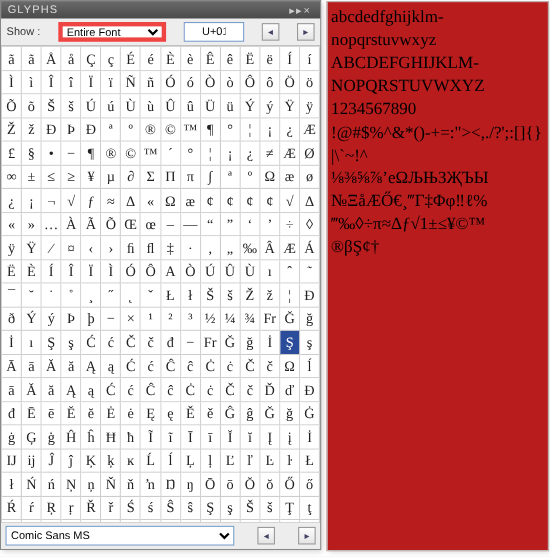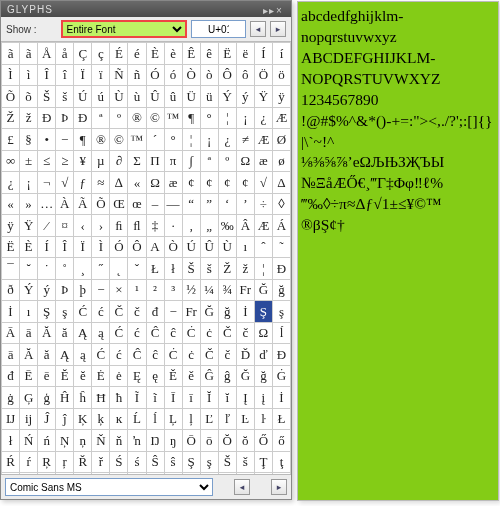--- a/index.html
+++ b/index.html
@@ -1,39 +1,39 @@
 <!DOCTYPE html>
 <html><head>
 <meta charset="utf-8">
 <style>
   * { box-sizing: border-box; margin: 0; padding: 0; }
   body { font-family: Tahoma, Arial, sans-serif; font-size: 10px; background: #fff; width: 500px; height: 506px; overflow: hidden; display: flex; }
   .panel { width: 292px; height: 500px; border: 1px solid #888; background: #ededed; display: flex; flex-direction: column; box-shadow: 2px 2px 5px rgba(0,0,0,0.2); }
   .titlebar { background: linear-gradient(#6a6a6a,#4a4a4a); color: #ddd; font-size: 10px; padding: 2px 6px; display: flex; justify-content: space-between; align-items: flex-end; height: 16px; letter-spacing: 1px; }
   .titlebar .controls { display: flex; gap: 4px; }
   .titlebar .ctrl { width: 9px; height: 9px; color: #ccc; font-size: 10px; line-height: 9px; cursor: pointer; }
-  .toolbar { display: flex; align-items: center; gap: 4px; padding: 3px 5px; background: #ededed; border-bottom: 1px solid #bbb; }
+  .toolbar { display: flex; align-items: center; gap: 16px; padding: 3px 5px; background: #ededed; border-bottom: 1px solid #bbb; }
   .toolbar label { font-size: 10px; color: #333; }
-  .toolbar select { font-size: 10px; height: 18px; border: 2px solid #ef4444; background: #bef264; margin-left: 20px; }
+  .toolbar select { font-size: 10px; height: 18px; border: 4px solid #ef4444; background: #ffffff; }
   .toolbar .show-select { flex: 1; }
   .toolbar .code { width: 55px; font-size: 10px; height: 18px; border: 1px solid #7a9ecb; padding: 0 16px; background: #fff; }
   .navbtn { width: 16px; height: 16px; border: 1px solid #999; background: linear-gradient(#fdfdfd,#e4e4e4); font-size: 9px; line-height: 14px; text-align: center; cursor: pointer; color: #446; }
   .grid-wrap { flex: 1; overflow: hidden; position: relative; display: flex; }
   .grid { flex: 1; background: #fff; display: grid; grid-template-columns: repeat(16, 1fr); grid-auto-rows: 21.5px; border-top: 1px solid #ccc; border-left: 1px solid #ccc; overflow-y: auto; }
   .grid::-webkit-scrollbar { width: 14px; }
   .grid::-webkit-scrollbar-track { background: #e8e8e8; border-left: 1px solid #ccc; }
   .grid::-webkit-scrollbar-thumb { background: #c2d4ea; border: 1px solid #7a9ecb; }
   .grid::-webkit-scrollbar-button { background: #e8e8e8; border: 1px solid #aaa; height: 14px; }
   .cell { border-right: 1px solid #ccc; border-bottom: 1px solid #ccc; display: flex; align-items: center; justify-content: center; font-family: "Comic Sans MS", cursive; font-size: 13px; color: #222; background: #fff; cursor: pointer; line-height: 1; overflow: hidden; }
   .cell.selected { background: #2b4b9b; color: #fff; }
   .footer { display: flex; align-items: center; gap: 21px; padding: 3px 4px; background: #ededed; border-top: 1px solid #bbb; }
   .footer select { font-size: 10px; height: 18px; border: 1px solid #7a9ecb; background: #fff; }
   .footer .font-select { flex: 1.5; }
   .footer .weight-select { flex: 1; }
-  .preview { flex: 1; margin: 1px 1px 5px 5px; border: 1px solid #bbb; background: #84cc16; padding: 4px 3px; box-shadow: 2px 2px 5px rgba(0,0,0,0.15); overflow: hidden; }
+  .preview { flex: 1; margin: 1px 1px 5px 5px; border: 1px solid #bbb; background: #b91c1c; padding: 4px 3px; box-shadow: 2px 2px 5px rgba(0,0,0,0.15); overflow: hidden; }
   .preview-text { font-family: "Comic Sans MS", cursive; font-size: 15.5px; line-height: 1.35; color: #000; word-break: break-all; white-space: pre-wrap; }
 </style>
 </head>
 <body>
 
 <div class="panel">
   <div class="titlebar">
     <span>GLYPHS</span>
     <div class="controls">
       <span class="ctrl">▸▸</span>

